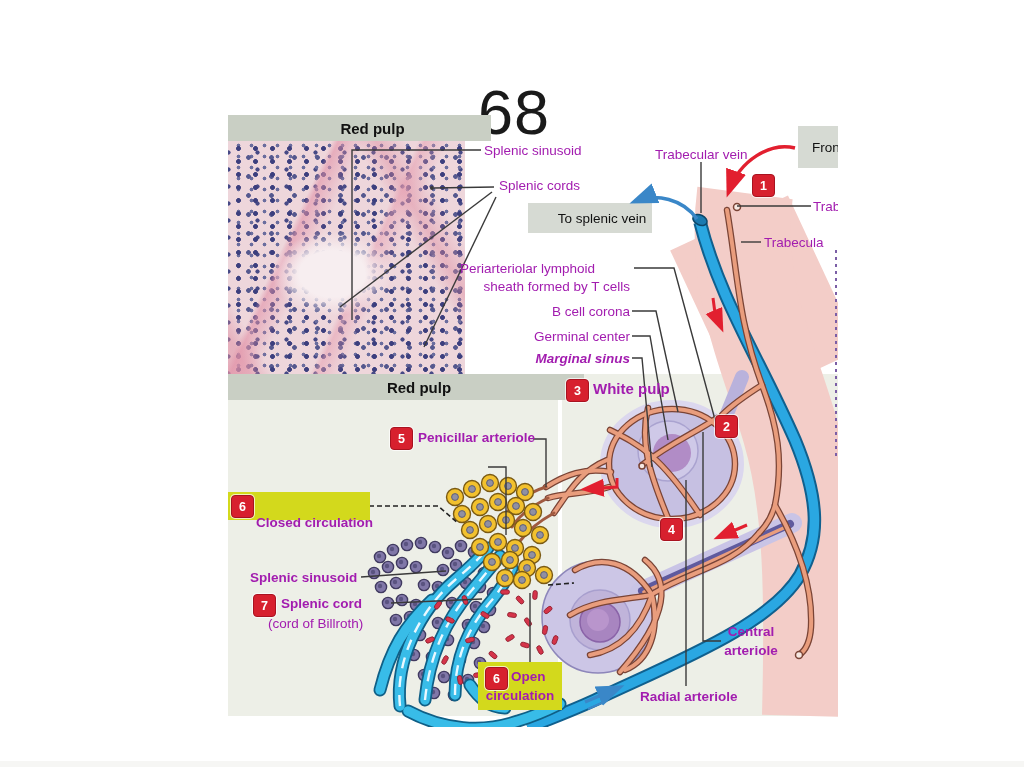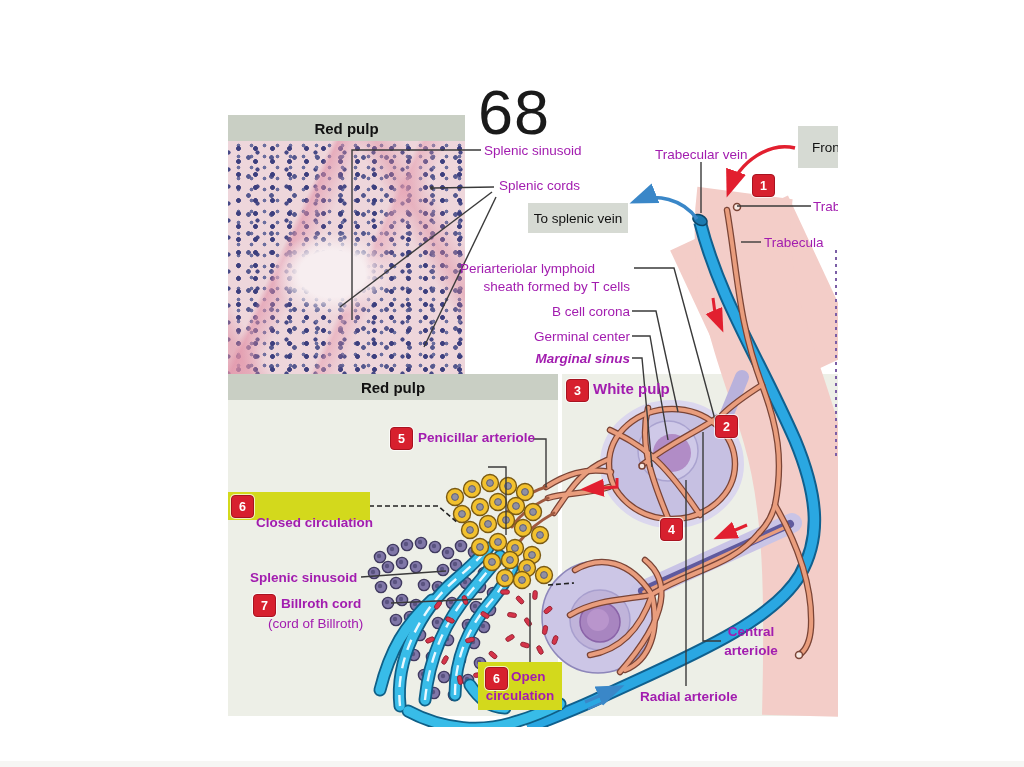--- a/index.html
+++ b/index.html
@@ -3,21 +3,21 @@
 <meta charset="utf-8">
 <style>
   html,body{margin:0;padding:0;}
   body{width:1024px;height:767px;position:relative;background:#ffffff;overflow:hidden;
        font-family:"Liberation Sans",sans-serif;}
   .abs{position:absolute;}
   #slide-title{left:478px;top:76px;font-size:63px;color:#1a1a1a;letter-spacing:1px;}
   #diagram{left:228px;top:115px;width:610px;height:612px;overflow:hidden;}
   #artwork{position:absolute;left:0;top:0;pointer-events:none;}
   .hdr{background:#c9cfc4;color:#111;font-weight:bold;font-size:15px;
-       display:flex;align-items:center;justify-content:center;}
+       display:flex;align-items:center;justify-content:center;padding-left:26px;}
   .panel{background:#edefe7;}
   .gbox{background:#d6dad3;color:#111;font-size:13.5px;display:flex;align-items:center;justify-content:center;}
   .ybox{background:#d3d91c;}
   .lbl{font-size:13.5px;color:#a21caf;white-space:nowrap;line-height:1.25;}
   .b{font-weight:bold;}
   .r{text-align:right;}
   .c{text-align:center;}
   .badge{width:21px;height:21px;background:#d7202e;border:1px solid #a81320;border-radius:4px;
          color:#fff;font-weight:bold;font-size:12.5px;display:flex;align-items:center;justify-content:center;
          box-shadow:0 0 0 1px rgba(255,255,255,.7);}
@@ -39,21 +39,21 @@
 
 <div class="abs" id="slide-title">68</div>
 
 <div class="abs" id="diagram">
 
   <div class="abs hdr" style="left:0;top:0;width:237px;height:26px;">Red pulp</div>
   <div class="abs" id="histology" style="left:0;top:26px;width:237px;height:233px;"></div>
   <div class="abs panel" style="left:0;top:259px;width:330px;height:342px;"></div>
   <div class="abs panel" style="left:334px;top:259px;width:276px;height:342px;"></div>
   <div class="abs hdr" style="left:0;top:259px;width:330px;height:26px;">Red pulp</div>
-  <div class="abs gbox" style="left:300px;top:88px;width:100px;height:30px;">To splenic vein</div>
+  <div class="abs gbox" style="left:300px;top:88px;width:100px;height:30px;padding-left:24px;">To splenic vein</div>
   <div class="abs gbox" style="left:570px;top:11px;width:60px;height:42px;justify-content:flex-start;padding-left:14px;">Fron</div>
 
   <svg id="artwork" width="610" height="612" viewBox="0 0 610 612">
     <defs>
       <marker id="ra" markerWidth="9" markerHeight="8" refX="6" refY="3" orient="auto">
           <path d="M0,0 L8,3 L0,6 Z" fill="#e21f2f"></path>
         </marker>
       <marker id="ba" markerWidth="9" markerHeight="8" refX="6" refY="3" orient="auto">
           <path d="M0,0 L8,3 L0,6 Z" fill="#3a87c8"></path>
         </marker>
@@ -393,21 +393,21 @@
 
   <div class="abs lbl b" style="left:365px;top:265px;font-size:15px;">White pulp</div>
   <div class="abs lbl b" style="left:190px;top:315px;">Penicillar arteriole</div>
 
   <div class="abs ybox" style="left:0;top:377px;width:142px;height:28px;">
     <div class="abs badge" style="left:3px;top:3px;">6</div>
     <div class="abs lbl b" style="left:28px;top:23px;">Closed circulation</div>
   </div>
 
   <div class="abs lbl b" style="left:22px;top:455px;">Splenic sinusoid</div>
-  <div class="abs lbl b" style="left:53px;top:481px;">Billroth cord</div>
+  <div class="abs lbl b" style="left:53px;top:481px;">Splenic cord</div>
   <div class="abs lbl" style="left:40px;top:501px;">(cord of Billroth)</div>
 
   <div class="abs ybox" style="left:250px;top:547px;width:84px;height:48px;">
     <div class="abs badge" style="left:7px;top:5px;">6</div>
     <div class="abs lbl b" style="left:33px;top:7px;">Open</div>
     <div class="abs lbl b c" style="left:0;top:26px;width:84px;">circulation</div>
   </div>
 
   <div class="abs lbl b c" style="left:481px;top:509px;width:84px;">Central</div>
   <div class="abs lbl b c" style="left:481px;top:528px;width:84px;">arteriole</div>

